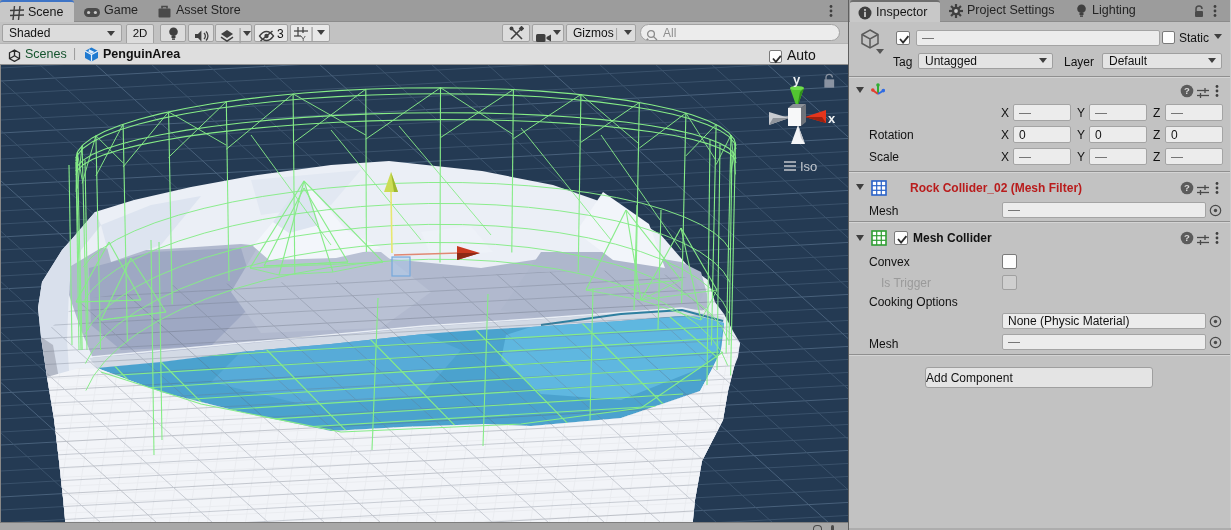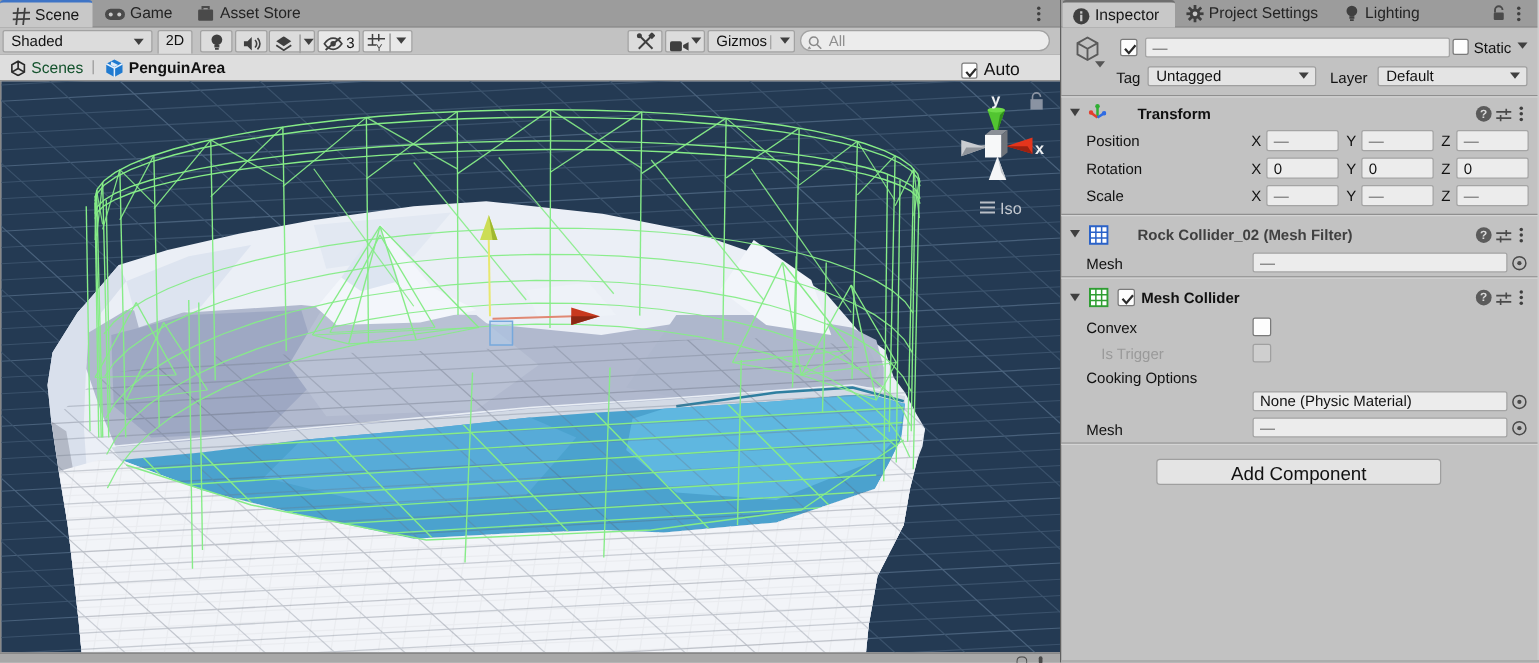--- a/index.html
+++ b/index.html
@@ -585,39 +585,37 @@
 <div class="abs" style="left:0;top:77px;width:383px;height:1px;background:#d4d4d4"></div>
 <div style="position:absolute;left:7px;top:87px;width:0;height:0;border-left:4.5px solid transparent;border-right:4.5px solid transparent;border-top:6px solid #3f3f3f"></div>
 <span class="abs" style="left:22px;top:82px"><svg width="14" height="14" viewBox="0 0 14 14">
           <line x1="7" y1="12" x2="7" y2="3" stroke="#2fae33" stroke-width="2"></line>
           <line x1="7" y1="12" x2="1.5" y2="8" stroke="#e33e2e" stroke-width="2"></line>
           <line x1="7" y1="12" x2="12.5" y2="8.5" stroke="#2e6be3" stroke-width="2"></line>
           <circle cx="7" cy="3" r="1.8" fill="#2fae33"></circle>
           <circle cx="1.8" cy="8" r="1.8" fill="#e33e2e"></circle>
           <circle cx="12.3" cy="8.6" r="1.8" fill="#2e6be3"></circle>
         </svg></span>
-<div style="position:absolute;left:61px;top:84px;width:200px;font-size:12px;font-weight:bold;color:#111;white-space:nowrap">Transform</div>
 <span class="abs" style="left:331px;top:84px"><svg width="14" height="14" viewBox="0 0 14 14">
           <circle cx="7" cy="7" r="6.3" fill="#5b5b5b"></circle>
           <text x="7" y="10.2" text-anchor="middle" font-family="Liberation Sans" font-size="9.5" font-weight="bold" fill="#d9d9d9">?</text>
         </svg></span>
 <span class="abs" style="left:347px;top:85px"><svg width="14" height="12" viewBox="0 0 14 12">
           <g stroke="#4a4a4a" stroke-width="1.3">
             <line x1="1" y1="3.5" x2="13" y2="3.5"></line>
             <line x1="1" y1="8.5" x2="13" y2="8.5"></line>
             <line x1="9" y1="1" x2="9" y2="6"></line>
             <line x1="4.5" y1="6" x2="4.5" y2="11"></line>
           </g>
         </svg></span>
 <span class="abs" style="left:366px;top:84px"><svg width="4" height="14" viewBox="0 0 4 14">
           <circle cx="2" cy="2.5" r="1.4" fill="#3f3f3f"></circle>
           <circle cx="2" cy="7" r="1.4" fill="#3f3f3f"></circle>
           <circle cx="2" cy="11.5" r="1.4" fill="#3f3f3f"></circle>
         </svg></span>
-<div style="position:absolute;left:20px;top:106px;width:200px;font-size:12px;font-weight:normal;color:#111;white-space:nowrap">Position</div>
 <div style="position:absolute;left:152px;top:106px;width:200px;font-size:12px;font-weight:normal;color:#111;white-space:nowrap">X</div>
 <div style="position:absolute;left:164px;top:104px;width:58px;height:17px;background:#ececec;border:1px solid #a4a4a4;border-radius:2px;box-sizing:border-box;font-size:12px;color:#111;padding:1px 0 0 5px;line-height:14px;white-space:nowrap"><span style="color:#666">—</span></div>
 <div style="position:absolute;left:228px;top:106px;width:200px;font-size:12px;font-weight:normal;color:#111;white-space:nowrap">Y</div>
 <div style="position:absolute;left:240px;top:104px;width:58px;height:17px;background:#ececec;border:1px solid #a4a4a4;border-radius:2px;box-sizing:border-box;font-size:12px;color:#111;padding:1px 0 0 5px;line-height:14px;white-space:nowrap"><span style="color:#666">—</span></div>
 <div style="position:absolute;left:304px;top:106px;width:200px;font-size:12px;font-weight:normal;color:#111;white-space:nowrap">Z</div>
 <div style="position:absolute;left:316px;top:104px;width:58px;height:17px;background:#ececec;border:1px solid #a4a4a4;border-radius:2px;box-sizing:border-box;font-size:12px;color:#111;padding:1px 0 0 5px;line-height:14px;white-space:nowrap"><span style="color:#666">—</span></div>
 <div style="position:absolute;left:20px;top:128px;width:200px;font-size:12px;font-weight:normal;color:#111;white-space:nowrap">Rotation</div>
 <div style="position:absolute;left:152px;top:128px;width:200px;font-size:12px;font-weight:normal;color:#111;white-space:nowrap">X</div>
 <div style="position:absolute;left:164px;top:126px;width:58px;height:17px;background:#ececec;border:1px solid #a4a4a4;border-radius:2px;box-sizing:border-box;font-size:12px;color:#111;padding:1px 0 0 5px;line-height:14px;white-space:nowrap">0</div>
 <div style="position:absolute;left:228px;top:128px;width:200px;font-size:12px;font-weight:normal;color:#111;white-space:nowrap">Y</div>
@@ -636,21 +634,21 @@
 <div style="position:absolute;left:7px;top:184px;width:0;height:0;border-left:4.5px solid transparent;border-right:4.5px solid transparent;border-top:6px solid #3f3f3f"></div>
 <span class="abs" style="left:22px;top:180px"><svg width="16" height="16" viewBox="0 0 16 16">
           <rect x="1" y="1" width="14" height="14" fill="#fff" stroke="#2a62c8" stroke-width="1.6"></rect>
           <g stroke="#2a62c8" stroke-width="1.2">
             <line x1="1" y1="5.7" x2="15" y2="5.7"></line>
             <line x1="1" y1="10.3" x2="15" y2="10.3"></line>
             <line x1="5.7" y1="1" x2="5.7" y2="15"></line>
             <line x1="10.3" y1="1" x2="10.3" y2="15"></line>
           </g>
         </svg></span>
-<div style="position:absolute;left:61px;top:181px;width:200px;font-size:12px;font-weight:bold;color:#404040;white-space:nowrap">Rock Collider_02 (Mesh Filter)</div>
+<div style="position:absolute;left:61px;top:181px;width:200px;font-size:12px;font-weight:bold;color:#b91c1c;white-space:nowrap">Rock Collider_02 (Mesh Filter)</div>
 <span class="abs" style="left:331px;top:181px"><svg width="14" height="14" viewBox="0 0 14 14">
           <circle cx="7" cy="7" r="6.3" fill="#5b5b5b"></circle>
           <text x="7" y="10.2" text-anchor="middle" font-family="Liberation Sans" font-size="9.5" font-weight="bold" fill="#d9d9d9">?</text>
         </svg></span>
 <span class="abs" style="left:347px;top:182px"><svg width="14" height="12" viewBox="0 0 14 12">
           <g stroke="#4a4a4a" stroke-width="1.3">
             <line x1="1" y1="3.5" x2="13" y2="3.5"></line>
             <line x1="1" y1="8.5" x2="13" y2="8.5"></line>
             <line x1="9" y1="1" x2="9" y2="6"></line>
             <line x1="4.5" y1="6" x2="4.5" y2="11"></line>
@@ -708,16 +706,16 @@
             <circle cx="6.5" cy="6.5" r="5.2" fill="none" stroke="#4a4a4a" stroke-width="1.2"></circle>
             <circle cx="6.5" cy="6.5" r="1.7" fill="#4a4a4a"></circle>
           </svg></div></div>
 <div style="position:absolute;left:20px;top:337px;width:200px;font-size:12px;font-weight:normal;color:#111;white-space:nowrap">Mesh</div>
 <div style="position:absolute;left:153px;top:334px;width:204px;height:16px;background:#ececec;border:1px solid #a4a4a4;border-radius:2px;box-sizing:border-box;font-size:12px;color:#111;padding:1px 0 0 5px;line-height:13px;white-space:nowrap"><span style="color:#666">—</span><div style="position:absolute;right:-17px;top:1px"><svg width="13" height="13" viewBox="0 0 13 13">
             <circle cx="6.5" cy="6.5" r="5.2" fill="none" stroke="#4a4a4a" stroke-width="1.2"></circle>
             <circle cx="6.5" cy="6.5" r="1.7" fill="#4a4a4a"></circle>
           </svg></div></div>
 <div class="abs" style="left:0;top:354px;width:383px;height:1px;background:#8f8f8f"></div>
 <div class="abs" style="left:0;top:355px;width:383px;height:1px;background:#d4d4d4"></div>
-<div class="abs" style="left:76px;top:367px;width:228px;height:21px;background:#e4e4e4;border:1px solid #9f9f9f;border-radius:3px;font-size:15px;color:#111;text-align:center;padding-top:3px">Add Component</div>
+<div class="abs" style="left:76px;top:367px;width:228px;height:21px;background:#e4e4e4;border:1px solid #9f9f9f;border-radius:3px;font-size:12px;color:#111;padding-top:3px">Add Component</div>
 <div class="abs" style="left:381px;top:0;width:2px;height:530px;background:#cdcdcd"></div>
 <div class="abs" style="left:0;top:528px;width:383px;height:2px;background:#adadad"></div>
 </div>
 </div>
 </body></html>

